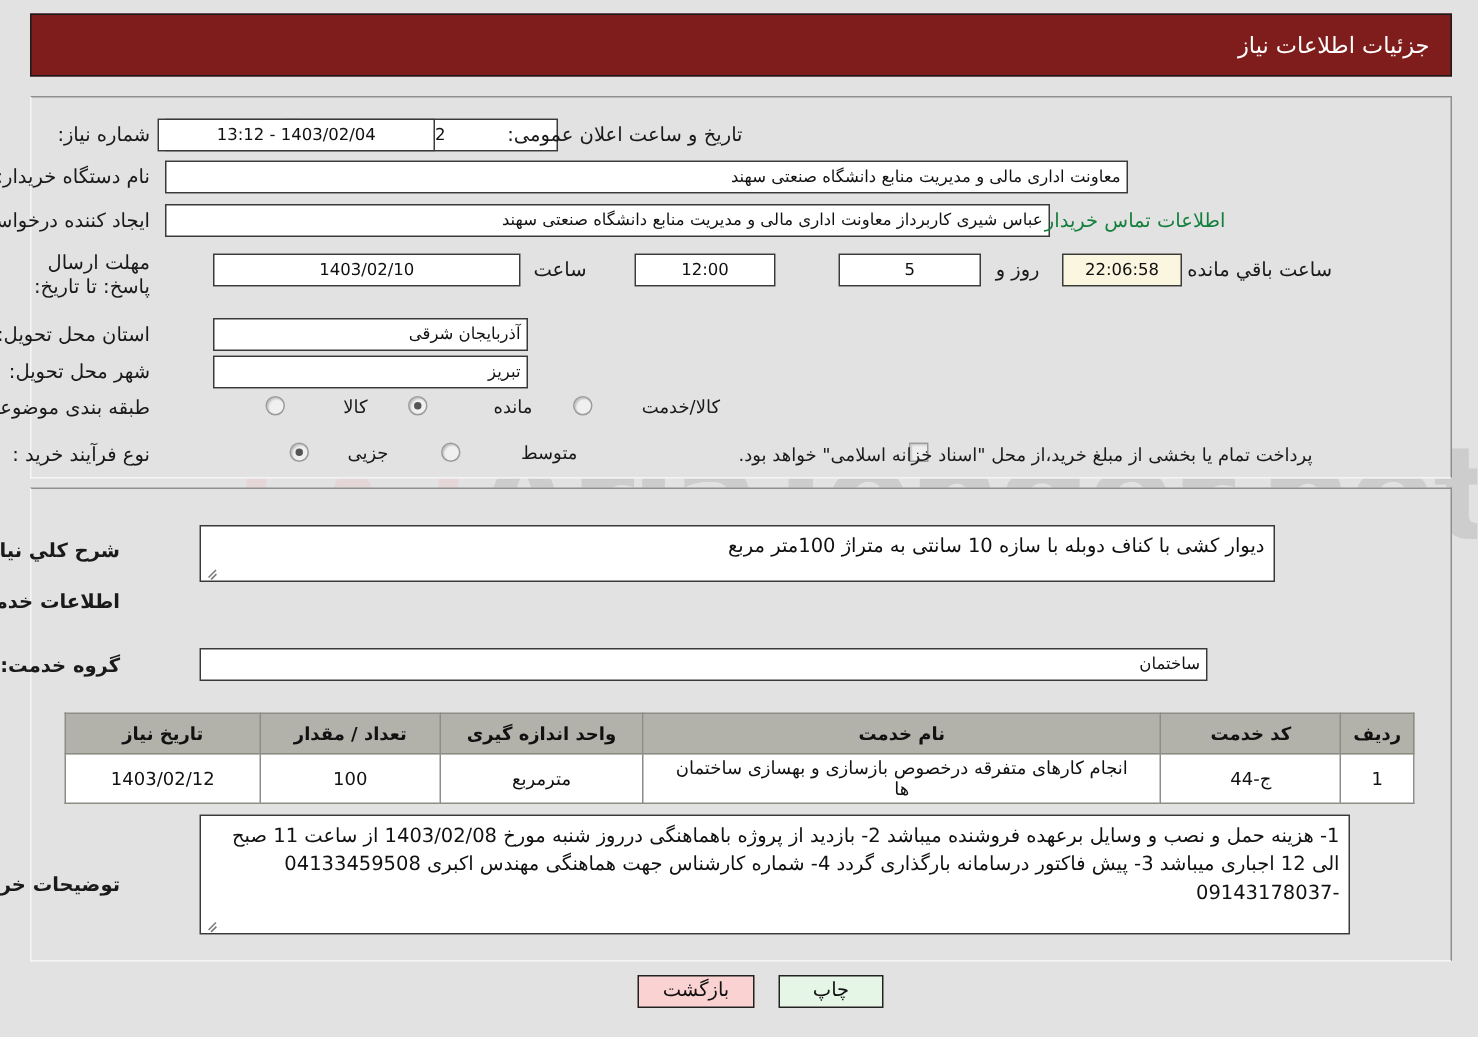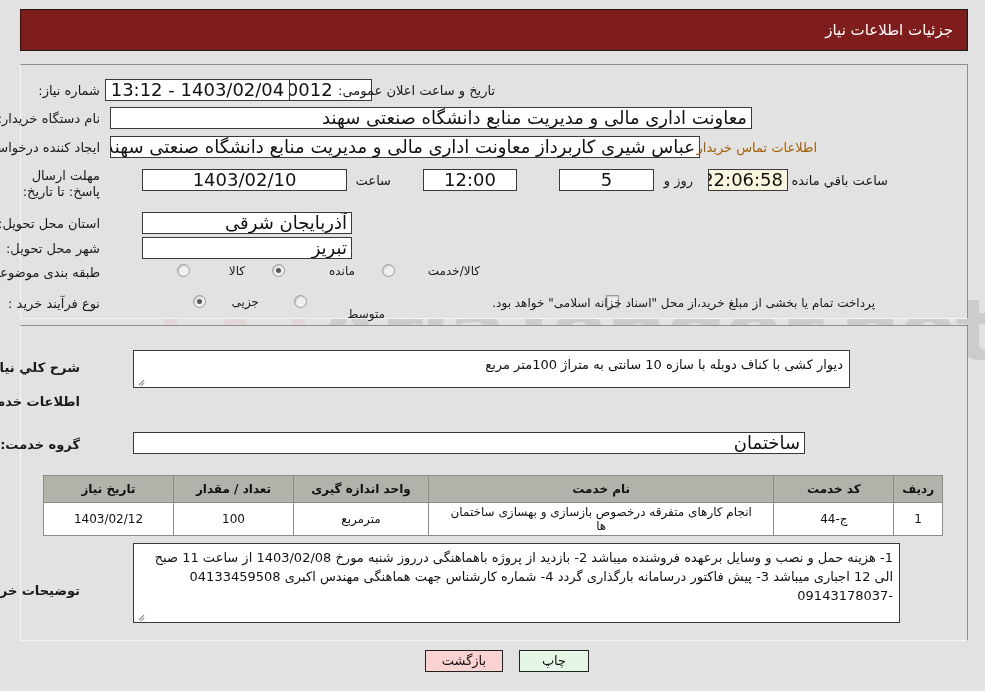--- a/index.html
+++ b/index.html
@@ -78,36 +78,36 @@
     font-size: 13px;
     color: #1a1a1a;
     white-space: nowrap;
     z-index: 4;
   }
   .lbl.bold { font-weight: bold; }
   .fld {
     position: absolute;
     background: #ffffff;
     border: 1px solid #3a3a3a;
-    font-size: 18px;
+    font-size: 11px;
     color: #111;
     line-height: 20px;
     padding: 0 4px;
     white-space: nowrap;
     overflow: hidden;
     z-index: 4;
   }
   .fld.center { text-align: center; }
   .fld.right  { text-align: right; }
   .fld.cream  { background: #fbf6df; }
 
   .linktext {
     position: absolute;
     font-size: 13px;
-    color: #a16207;
+    color: #15803d;
     z-index: 5;
     cursor: pointer;
     white-space: nowrap;
   }
 
   
   .radio {
     position: absolute;
     width: 13px; height: 13px;
     border-radius: 50%;
@@ -267,21 +267,21 @@
   <div class="radiolabel" style="right:740px; top:264px;">کالا</div>
   <div class="radio on" style="right:700px; top:264px;"></div>
   <div class="radiolabel" style="right:630px; top:264px;">مانده</div>
   <div class="radio" style="right:590px; top:264px;"></div>
   <div class="radiolabel" style="right:505px; top:264px;">کالا/خدمت</div>
 
   <div class="lbl" style="right:885px; top:296px;">نوع فرآیند خرید :</div>
   <div class="radio on" style="right:779px; top:295px;"></div>
   <div class="radiolabel" style="right:726px; top:295px;">جزیی</div>
   <div class="radio" style="right:678px; top:295px;"></div>
-  <div class="radiolabel" style="right:600px; top:307px;">متوسط</div>
+  <div class="radiolabel" style="right:600px; top:295px;">متوسط</div>
 
   <div class="chk" style="right:366px; top:295px;"></div>
   <div class="radiolabel" style="right:110px; top:296px;">پرداخت تمام یا بخشی از مبلغ خرید،از محل "اسناد خزانه اسلامی" خواهد بود.</div>
 
   <div class="panel p2"></div>
 
   <div class="lbl bold" style="right:905px; top:360px; font-size:13px;">شرح کلي نياز:</div>
   <div class="ta" style="right:135px; top:350px; width:717px; height:38px;">
     <span>دیوار کشی با کناف دوبله با سازه 10 سانتی به متراژ 100متر مربع</span>
     <span class="grip">

